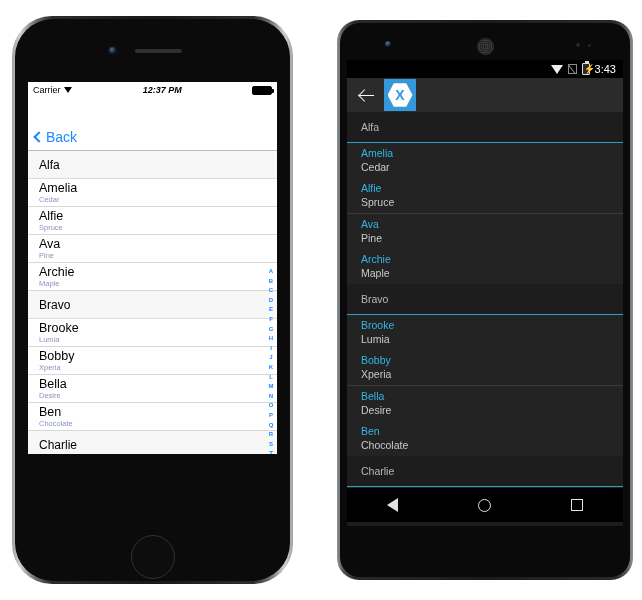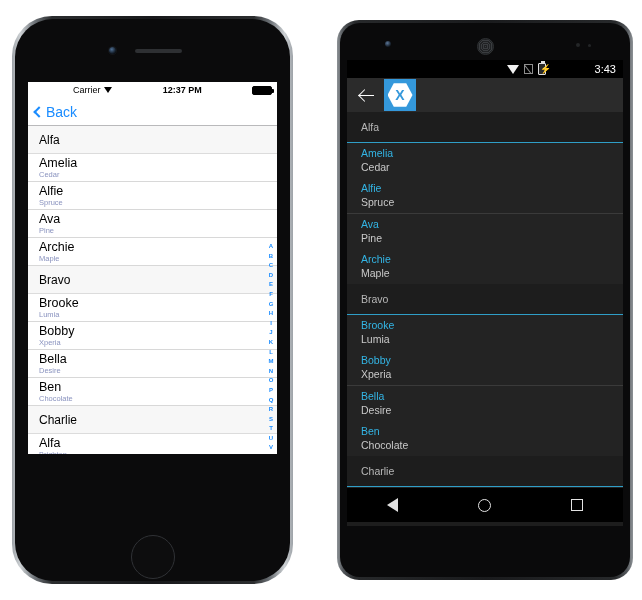--- a/index.html
+++ b/index.html
@@ -50,43 +50,43 @@
     border: 1px solid #303236;
     background: #0d0d0e;
   }
 
   
   .ios-statusbar {
     height: 16px; display: flex; align-items: center;
     padding: 0 5px; font-size: 9px; color: #000;
     background: #fff;
   }
-  .ios-sb-left { display: flex; align-items: center; gap: 3px; flex: 0 0 auto; margin-left: 40px; }
-  .ios-sb-center { flex: 1; text-align: center; font-weight: bold; font-size: 9px; }
+  .ios-sb-left { display: flex; align-items: center; gap: 3px; flex: 0 0 auto; }
+  .ios-sb-center { flex: 1; text-align: center; font-weight: bold; font-size: 9px; font-style: italic; }
   .ios-sb-right { flex: 0 0 auto; display:flex; align-items:center; }
   .wifi-ios { width: 9px; height: 8px; position: relative; }
   .wifi-ios::before {
     content: ""; position: absolute; left: 0; top: 1px;
     width: 0; height: 0;
     border-left: 4.5px solid transparent; border-right: 4.5px solid transparent;
     border-top: 6px solid #000;
   }
   .batt-ios {
     width: 20px; height: 9px; border: 1px solid #000; border-radius: 2px;
     position: relative; background: #000;
   }
   .batt-ios::after {
     content: ""; position: absolute; right: -3px; top: 2.5px;
     width: 2px; height: 4px; background: #000; border-radius: 0 1px 1px 0;
   }
 
   
   .ios-navbar {
     height: 28px; background: #fff; display: flex; align-items: center;
-    padding-left: 4px; border-bottom: 1px solid #b9b9bb;
+    padding-left: 4px; border-bottom: 1px solid #b9b9bb; margin-top: 25px;
   }
   .ios-back { display: flex; align-items: center; gap: 2px; cursor: pointer; }
   .ios-chev {
     width: 8px; height: 8px; border-left: 2px solid #1a8cff; border-bottom: 2px solid #1a8cff;
     transform: rotate(45deg); margin-left: 3px; margin-right: 1px;
   }
   .ios-back-label { color: #1a8cff; font-size: 14px; }
 
   
   #ios-list {
@@ -167,21 +167,21 @@
   .an-batt {
     width: 8px; height: 12px; border: 1px solid #dedede; border-radius: 1px;
     position: relative; background: #2a2a2a;
   }
   .an-batt::before {
     content:""; position:absolute; left:2px; top:-3px; width:4px; height:2px; background:#dedede;
   }
   .an-batt-bolt {
     position:absolute; left:1.5px; top:1px; font-size: 9px; line-height: 9px; color:#fff;
   }
-  .an-time { font-size: 11px; color: #fff; margin-left: 44px; }
+  .an-time { font-size: 11px; color: #fff; }
 
   
   .an-toolbar {
     height: 34px; background: #2b2b2b; display: flex; align-items: center;
     gap: 10px; padding-left: 12px;
   }
   .an-back-arrow {
     width: 15px; height: 15px; position: relative; cursor: pointer;
   }
   .an-back-arrow::before {

